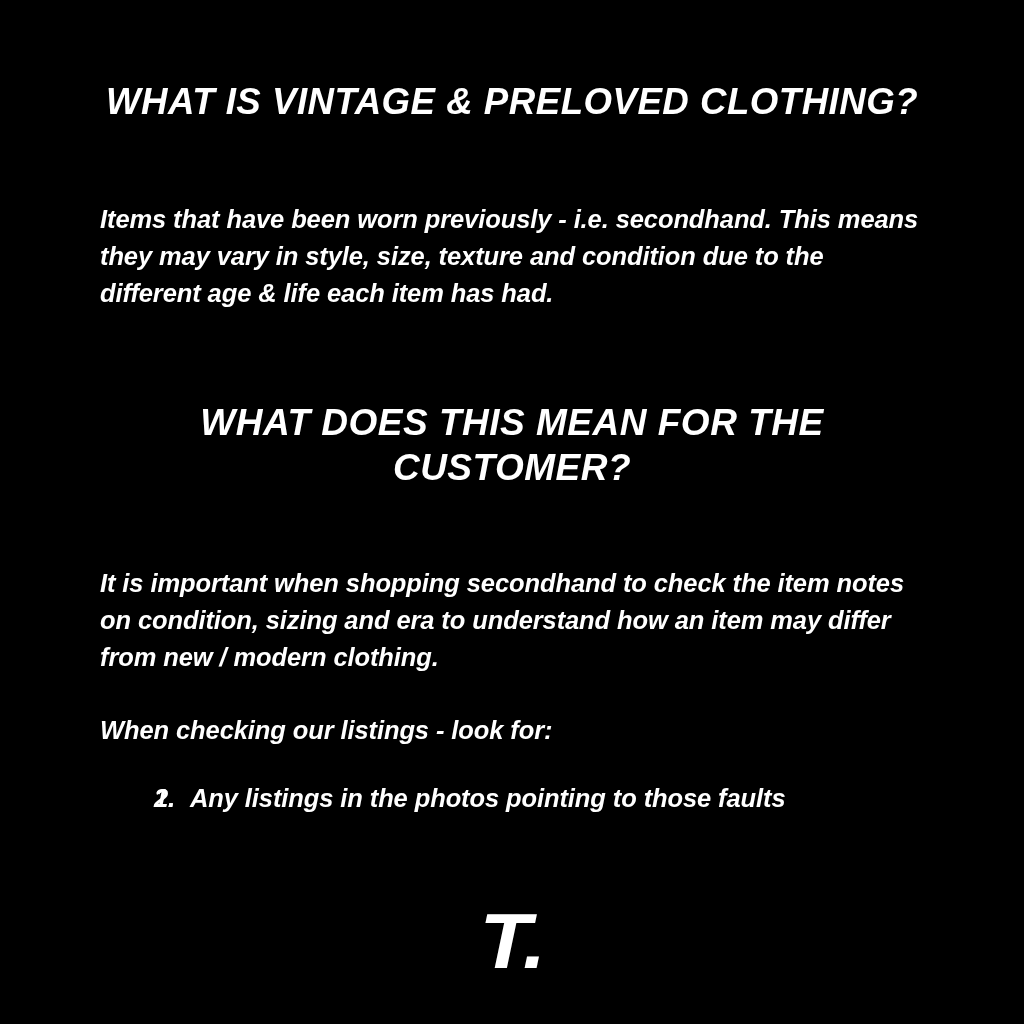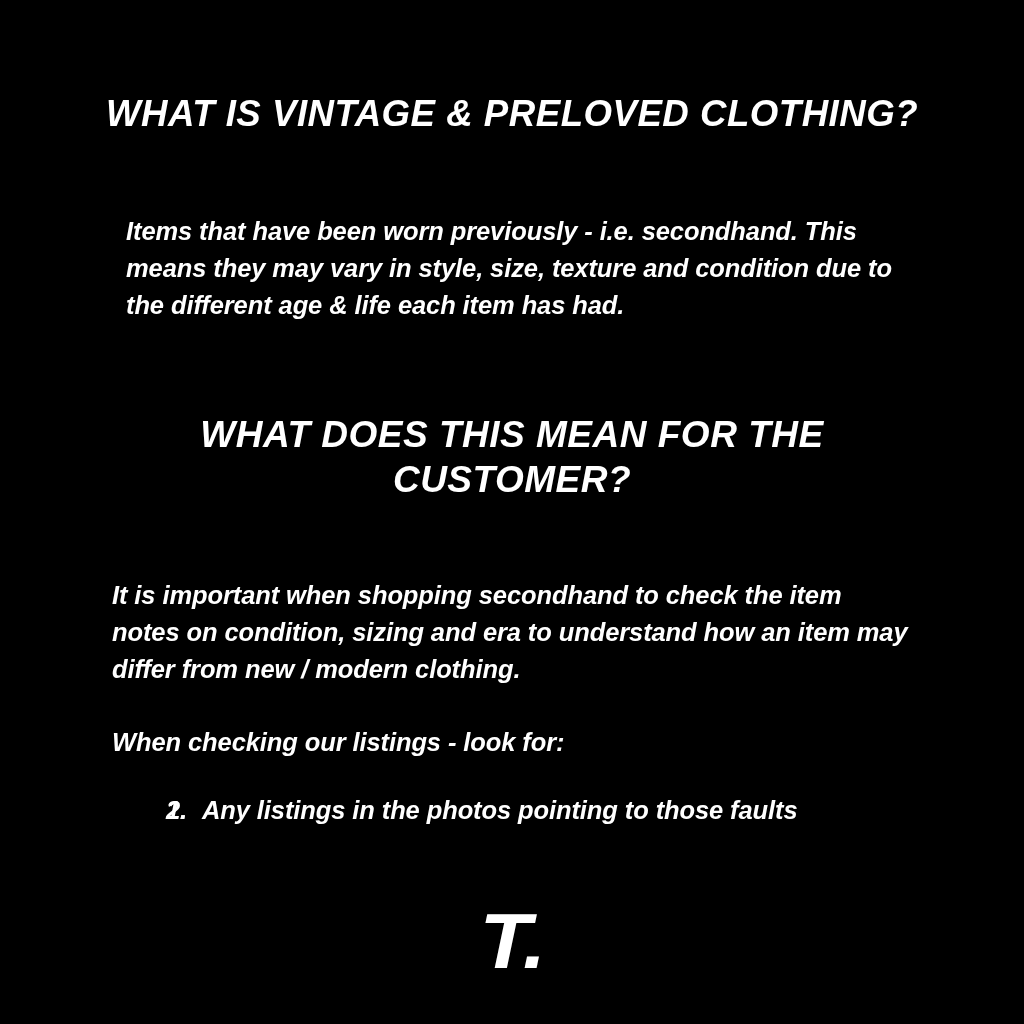--- a/index.html
+++ b/index.html
@@ -12,21 +12,21 @@
     background: #000000;
     color: #ffffff;
     font-family: "Liberation Sans", sans-serif;
     overflow: hidden;
   }
   .page {
     position: relative;
     width: 1024px;
     height: 1024px;
     box-sizing: border-box;
-    padding: 16px;
+    padding: 4px;
   }
   .heading-main {
     font-size: 37px;
     font-weight: bold;
     font-style: italic;
     letter-spacing: 0.5px;
     text-align: center;
     margin: 0;
     padding: 78px 40px 0 40px;
     line-height: 1.1;
@@ -36,21 +36,20 @@
     font-size: 25.5px;
     font-weight: bold;
     font-style: italic;
     line-height: 1.46;
     margin: 0;
     padding: 0 96px 0 96px;
     letter-spacing: -0.1px;
   }
   .para-1 {
     padding-top: 78px;
-    margin-left: 14px;
   }
   .heading-sub {
     font-size: 37px;
     font-weight: bold;
     font-style: italic;
     letter-spacing: 0.5px;
     text-align: center;
     margin: 8px;
     padding: 80px 130px 0 130px;
     line-height: 1.22;

